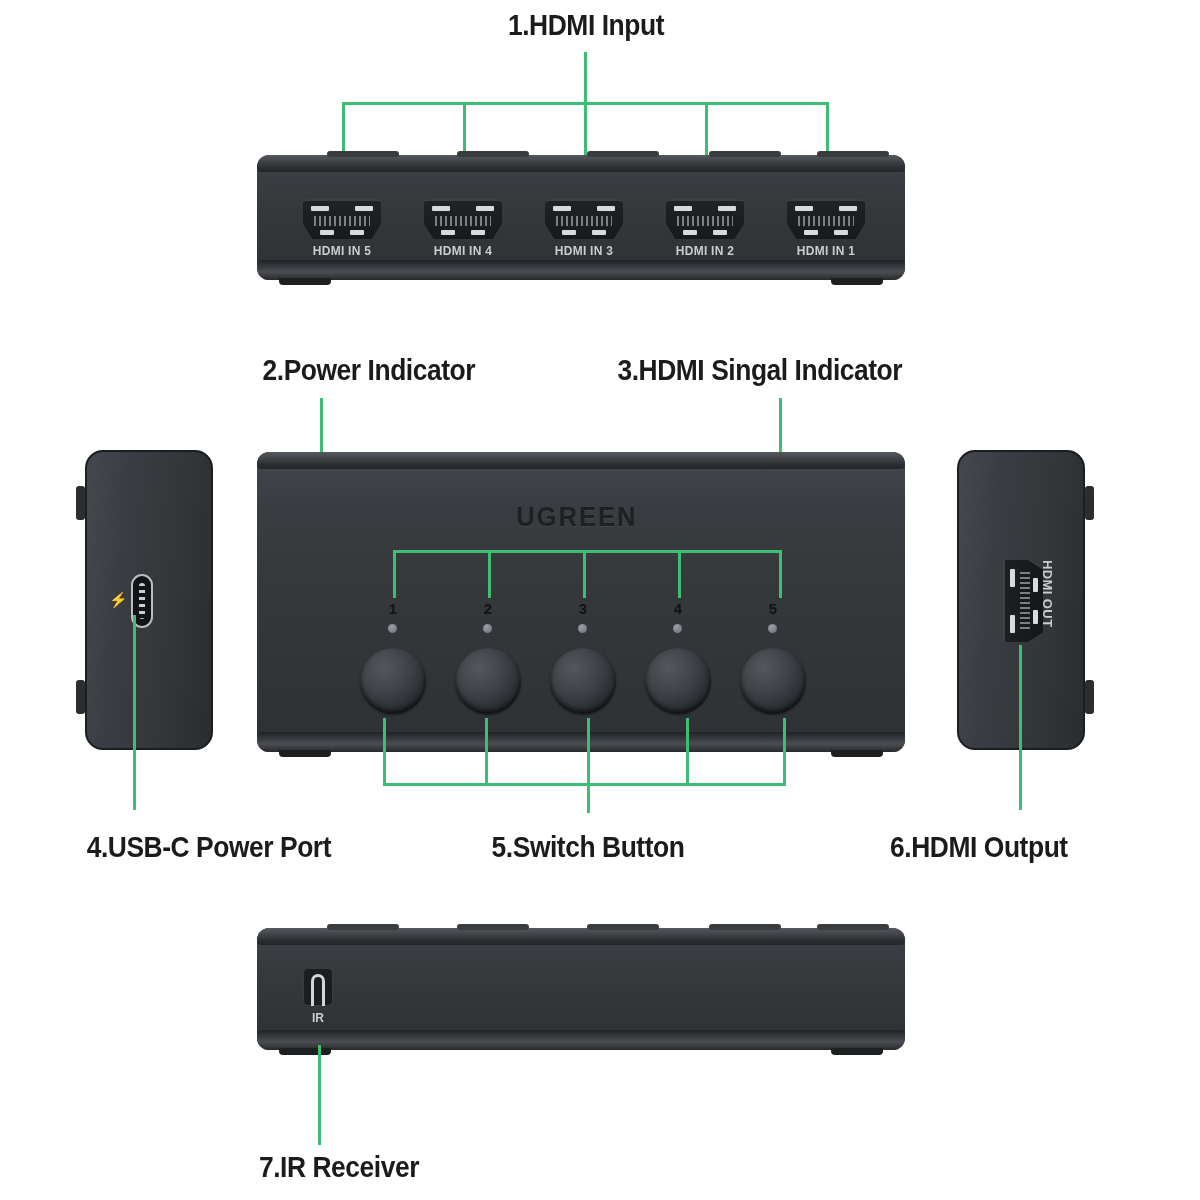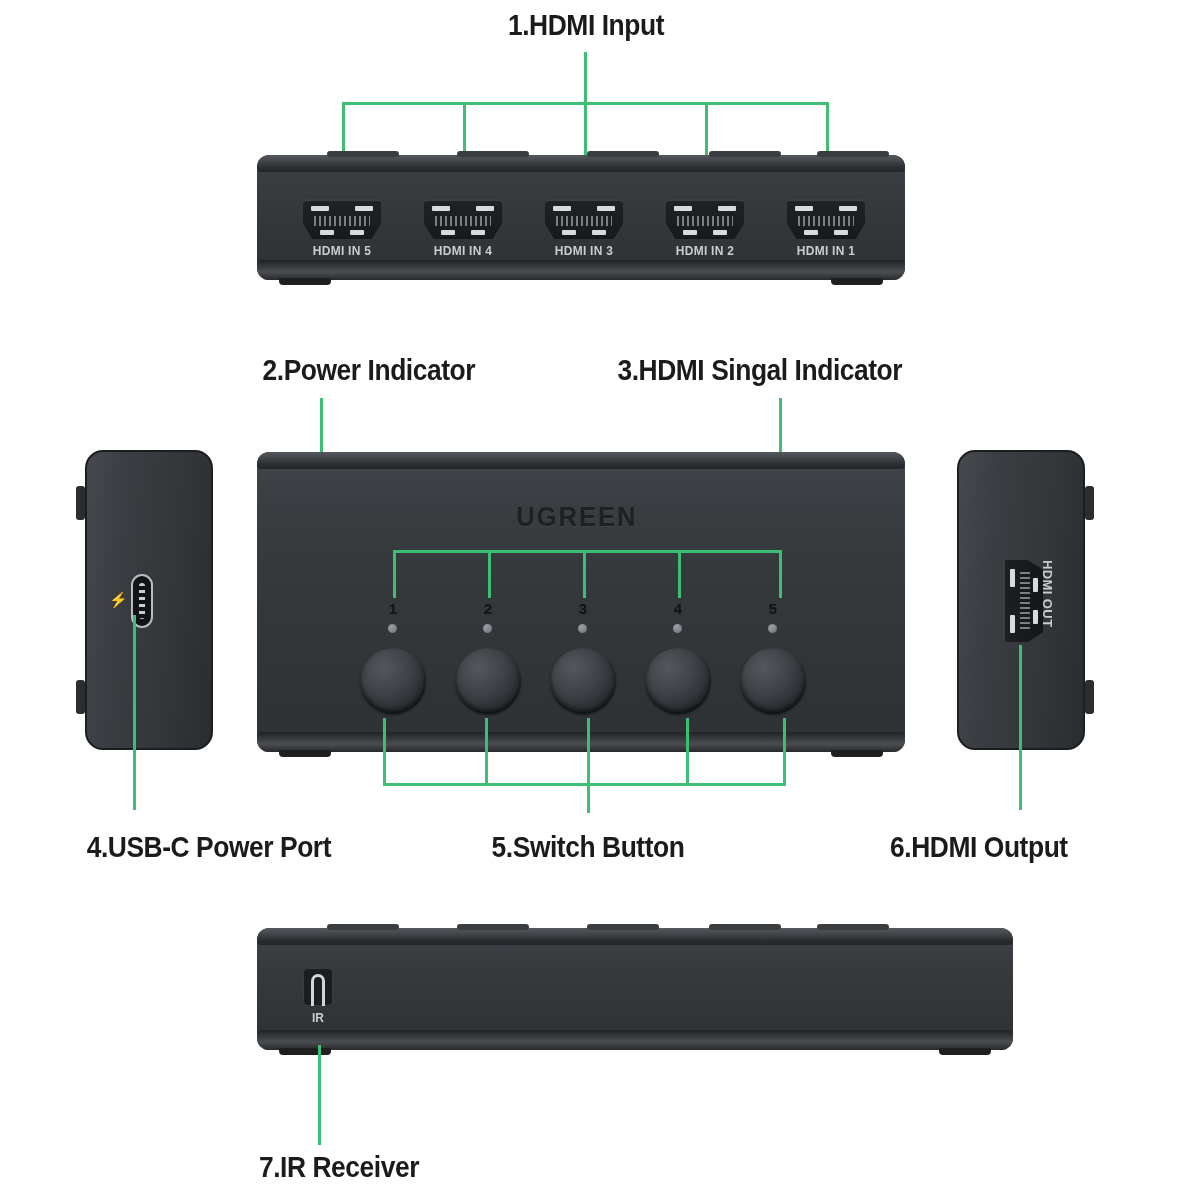--- a/index.html
+++ b/index.html
@@ -312,21 +312,21 @@
       <span class="vtab vt4"></span>
     </div>
     <div class="vlabel" style="left:96px; top:108px;">HDMI OUT</div>
   </div>
   <div class="gl gl-v" style="left:1019px; top:645px; height:165px;"></div>
 
   <div class="callout" style="left:70px; top:832px;">4.USB-C Power Port</div>
   <div class="callout c-center" style="left:588px; top:832px;">5.Switch Button</div>
   <div class="callout" style="left:878px; top:832px;">6.HDMI Output</div>
 
-  <div class="shell" style="left:257px; top:928px; width:756px; height:122px;">
+  <div class="shell" style="left:257px; top:928px; width:648px; height:122px;">
     <div class="rail-top">
       <div class="notch" style="left:70px;"></div>
       <div class="notch" style="left:200px;"></div>
       <div class="notch" style="left:330px;"></div>
       <div class="notch" style="left:452px;"></div>
       <div class="notch" style="left:560px;"></div>
     </div>
     <div class="rail-bot">
       <div class="foot" style="left:22px;"></div>
       <div class="foot" style="right:22px;"></div>

